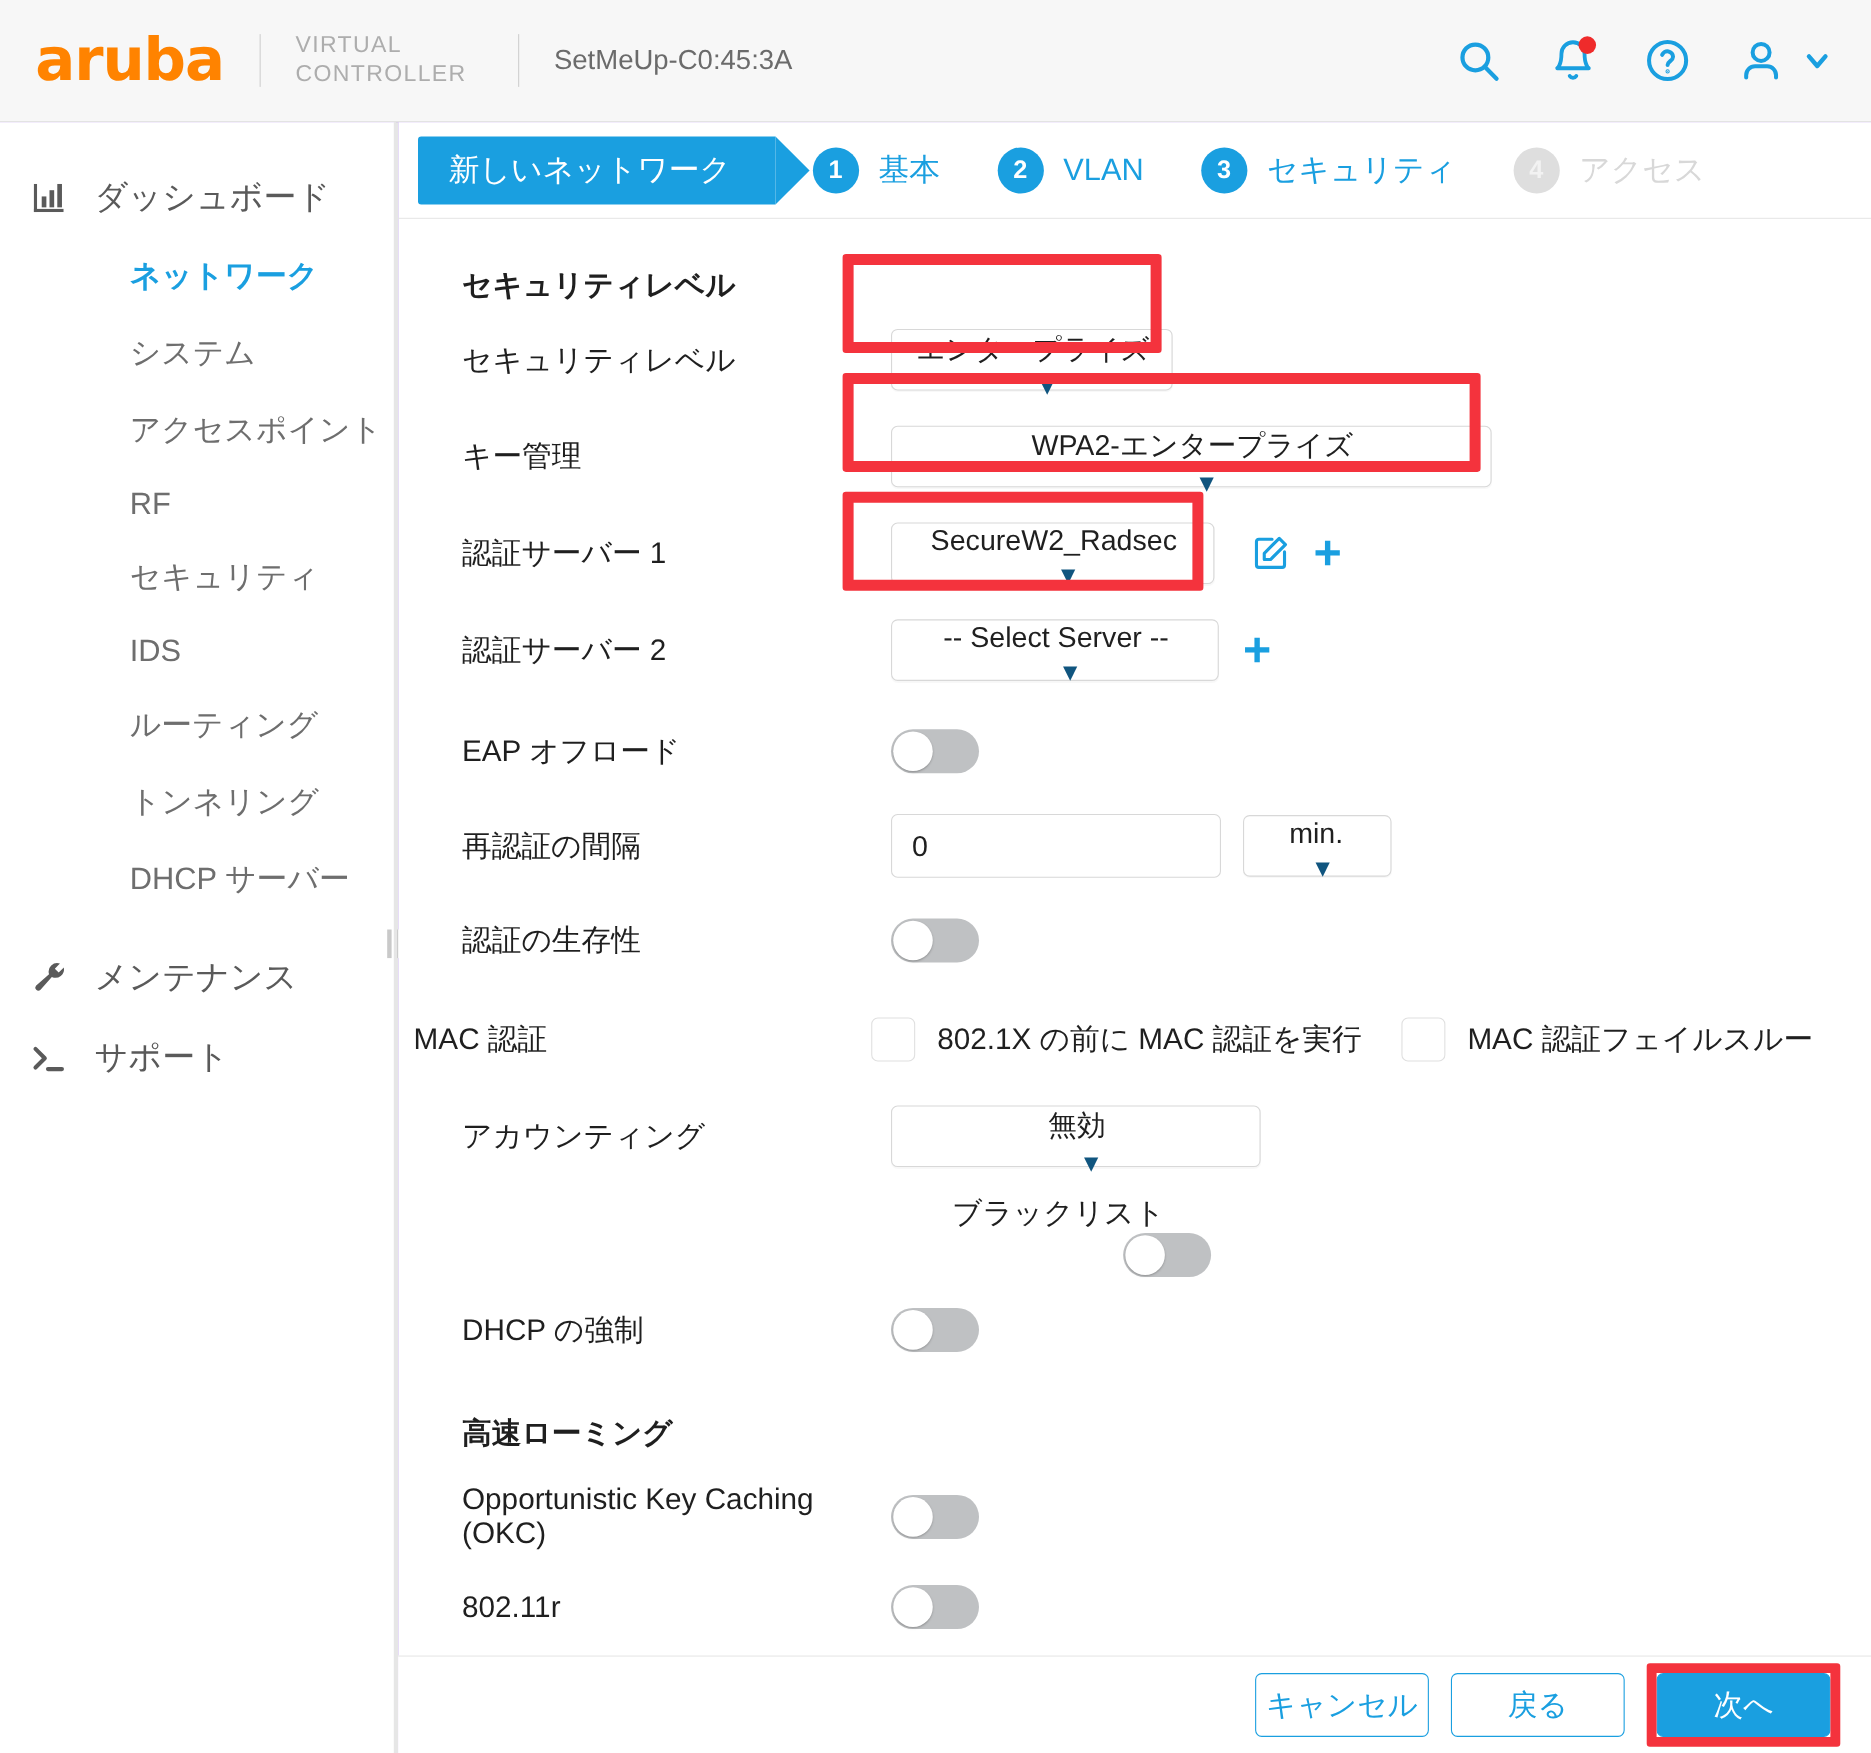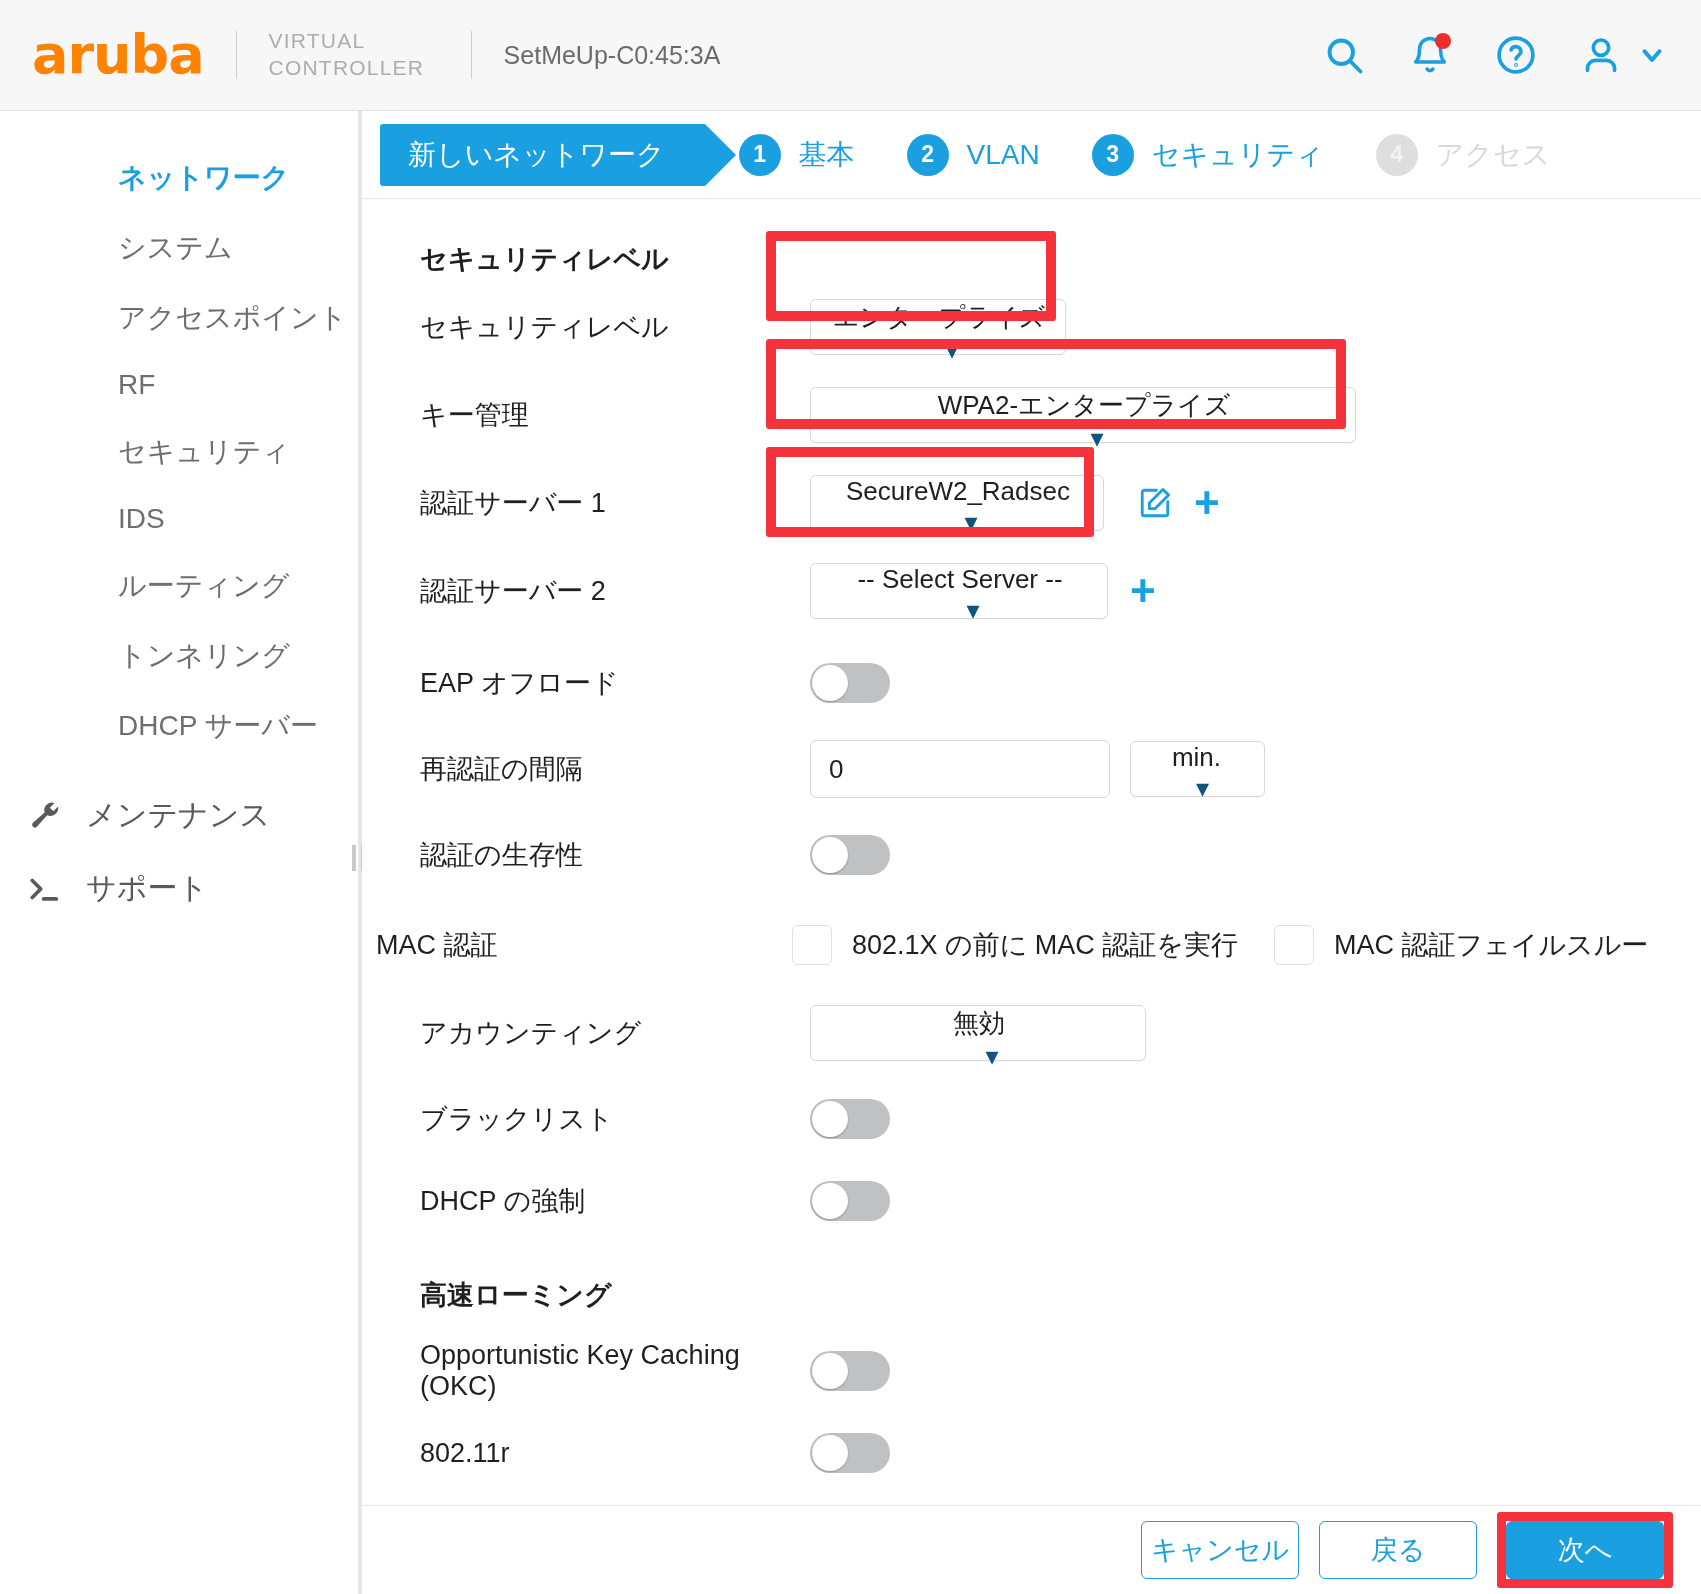--- a/index.html
+++ b/index.html
@@ -189,20 +189,32 @@
         </svg>
         <svg class="caret-user" width="30" height="30" viewBox="0 0 24 24" fill="none" stroke="#1a9fe0" stroke-width="3.2" stroke-linecap="round" stroke-linejoin="round">
           <polyline points="6 9 12 16 18 9"></polyline>
         </svg>
       </div>
     </div>
   </div>
 
   <div class="sidebar">
 
+    <div class="nav-top">
+      <span class="nicon">
+        <svg width="34" height="34" viewBox="0 0 24 24" fill="#5a5a5a">
+          <rect x="2" y="3" width="2" height="18"></rect>
+            <rect x="2" y="19" width="19" height="2"></rect>
+          <rect x="7" y="11" width="3" height="7"></rect>
+            <rect x="12" y="7" width="3" height="11"></rect>
+            <rect x="17" y="3" width="3" height="15"></rect>
+        </svg>
+      </span>
+      <span>ダッシュボード</span>
+    </div>
 
 
     <div class="nav-sub active">ネットワーク</div>
     <div class="nav-sub">システム</div>
     <div class="nav-sub">アクセスポイント</div>
     <div class="nav-sub">RF</div>
     <div class="nav-sub">セキュリティ</div>
     <div class="nav-sub">IDS</div>
     <div class="nav-sub">ルーティング</div>
     <div class="nav-sub">トンネリング</div>
@@ -341,21 +353,21 @@
       </div>
 
       <div class="row" style="margin-top:20px;">
         <div class="row-label">アカウンティング</div>
         <div class="select" style="width:336px;">
           <span class="cv">無効</span>
           <span class="chev">▾</span>
         </div>
       </div>
 
-      <div class="row" style="margin-top:18px;">
+      <div class="row" style="margin-top:18px;flex-direction:column;">
         <div class="row-label">ブラックリスト</div>
         <div class="toggle"></div>
       </div>
 
       <div class="row" style="margin-top:14px;">
         <div class="row-label">DHCP の強制</div>
         <div class="toggle"></div>
       </div>
 
       <div class="section-title gap">高速ローミング</div>

